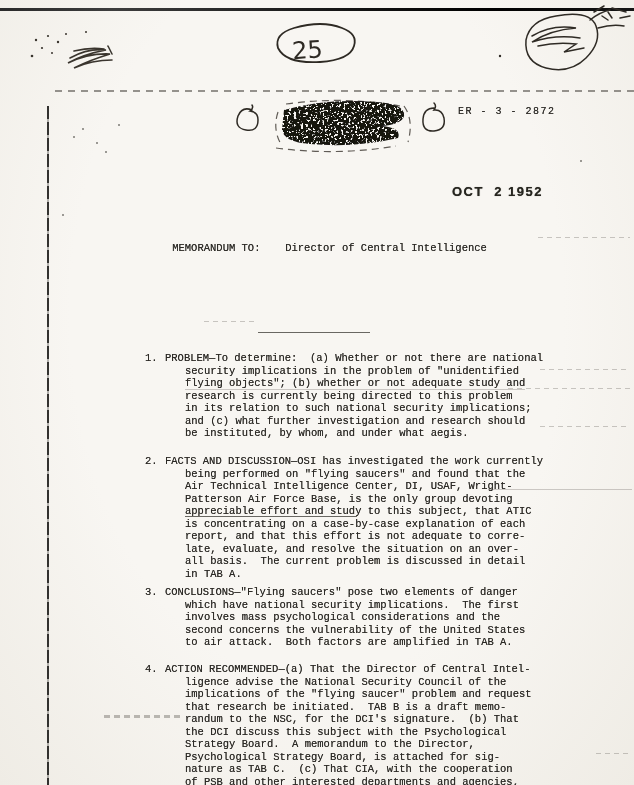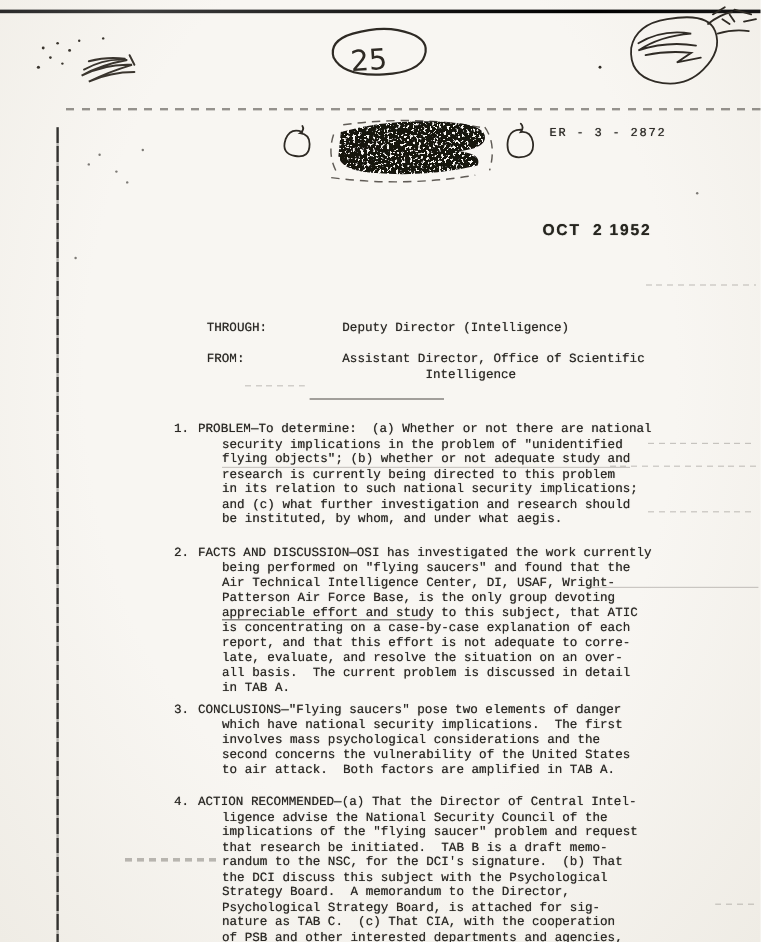--- a/index.html
+++ b/index.html
@@ -99,26 +99,22 @@
     <g filter="url(#dissolve)">
       <path d="M78,14 Q120,2 170,6 Q200,8 198,20 Q196,28 176,30 Q196,32 192,42 Q150,52 104,48 Q78,46 76,34 Z" fill="#141210"></path>
     </g>
 
     <path d="M228,12 q-10,0 -11,11 q-1,13 11,12 q12,-1 10,-13 q-2,-9 -10,-8 q3,-4 0,-7" fill="none" stroke="#2e2a24" stroke-width="1.5" stroke-linecap="round"></path>
   </svg>
 
   <div class="ref-number typed">ER - 3 - 2872</div>
   <div class="date-stamp">OCT  2 1952</div>
 
-  <div class="hrow typed" style="top:256px;">
-    <span class="hlabel">THROUGH:</span><span class="hvalue">Deputy Director (Intelligence)</span>
-  </div>
-  <div class="hrow typed" style="top:282px;">
-    <span class="hlabel">FROM:</span><span class="hvalue">Assistant Director, Office of Scientific
-           Intelligence</span>
+  <div class="hrow typed" style="top:230px;">
+    <span class="hlabel">MEMORANDUM TO:</span><span class="hvalue">Director of Central Intelligence</span>
   </div>
   <div class="uline" style="left:258px; top:332px; width:112px;"></div>
 
   <div class="para typed" style="top:352px;">
     <span class="pnum">1.</span>
     <span class="ptext">PROBLEM—To determine:  (a) Whether or not there are national
 security implications in the problem of "unidentified
 flying objects"; (b) whether or not adequate study and
 research is currently being directed to this problem
 in its relation to such national security implications;

